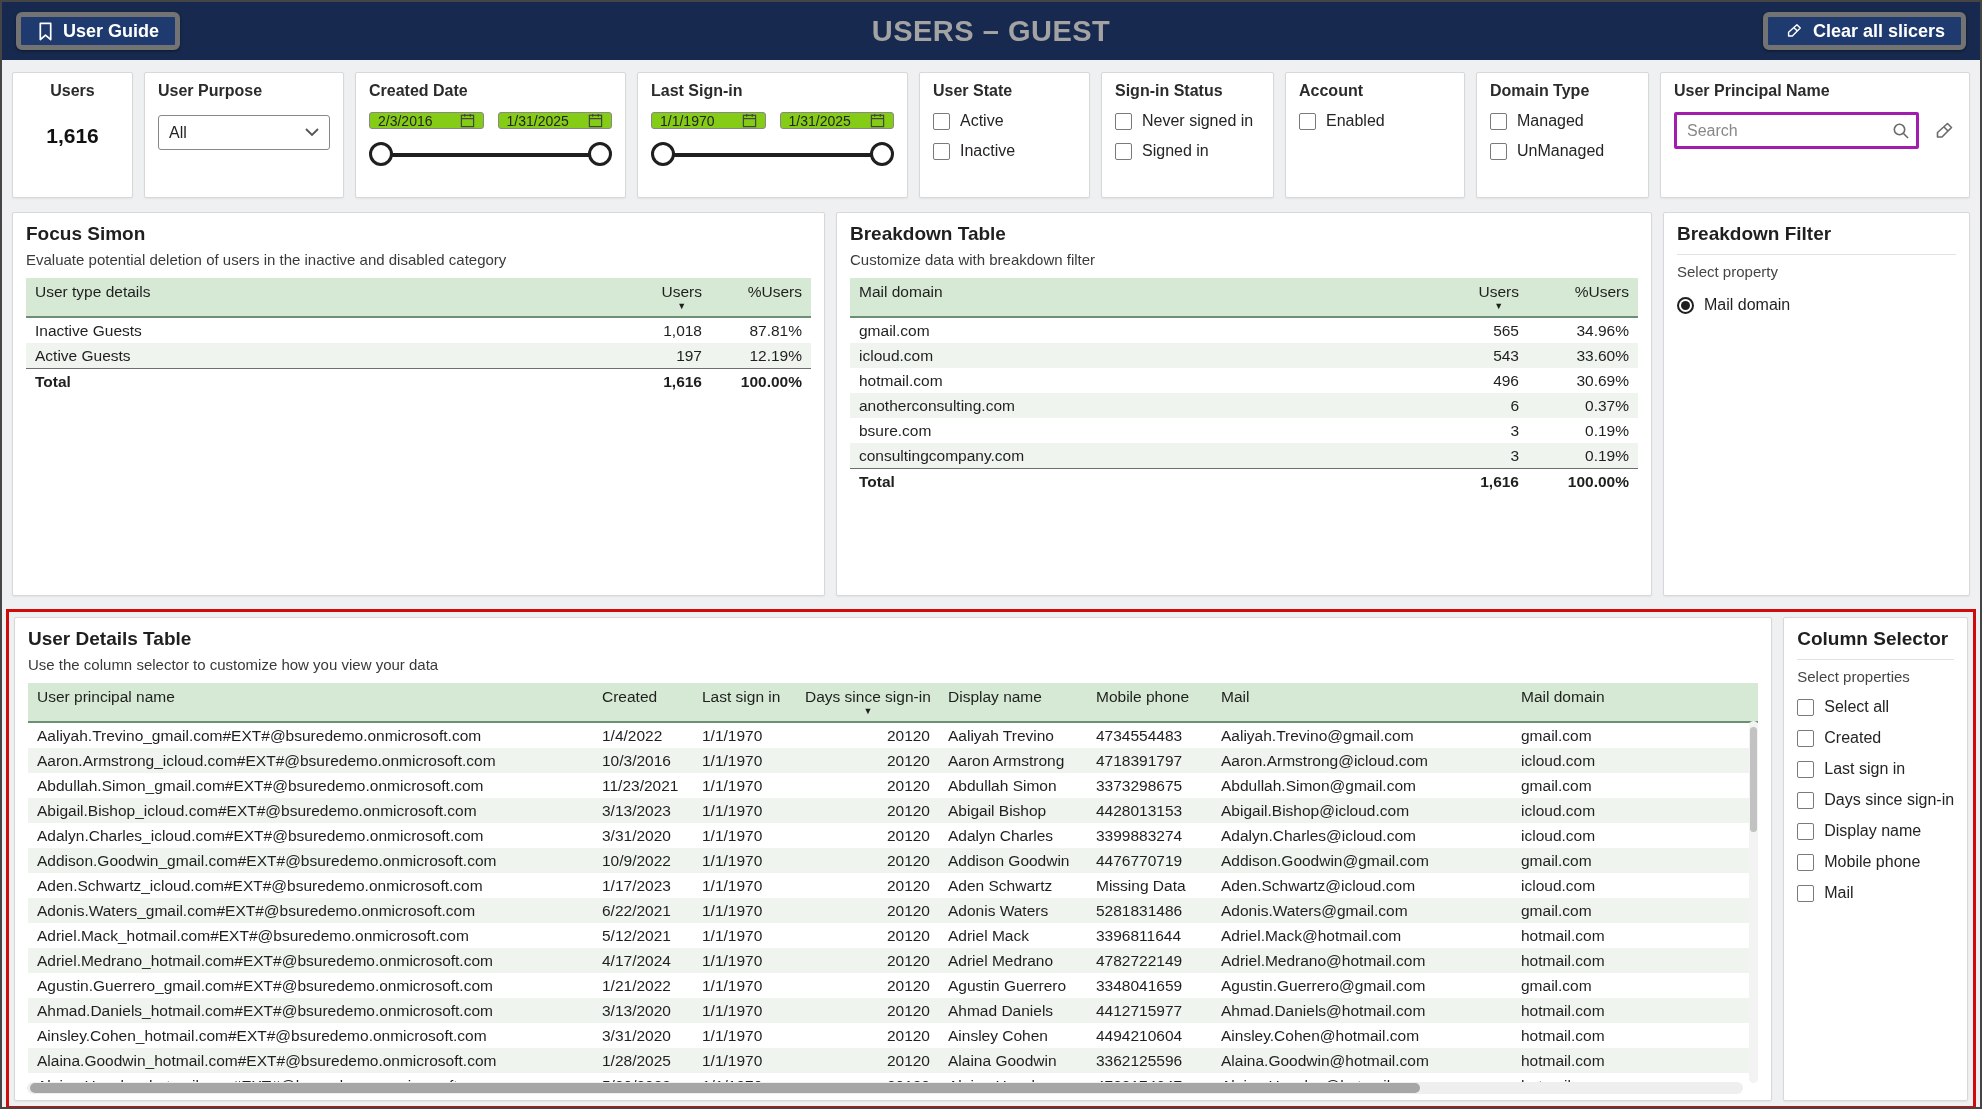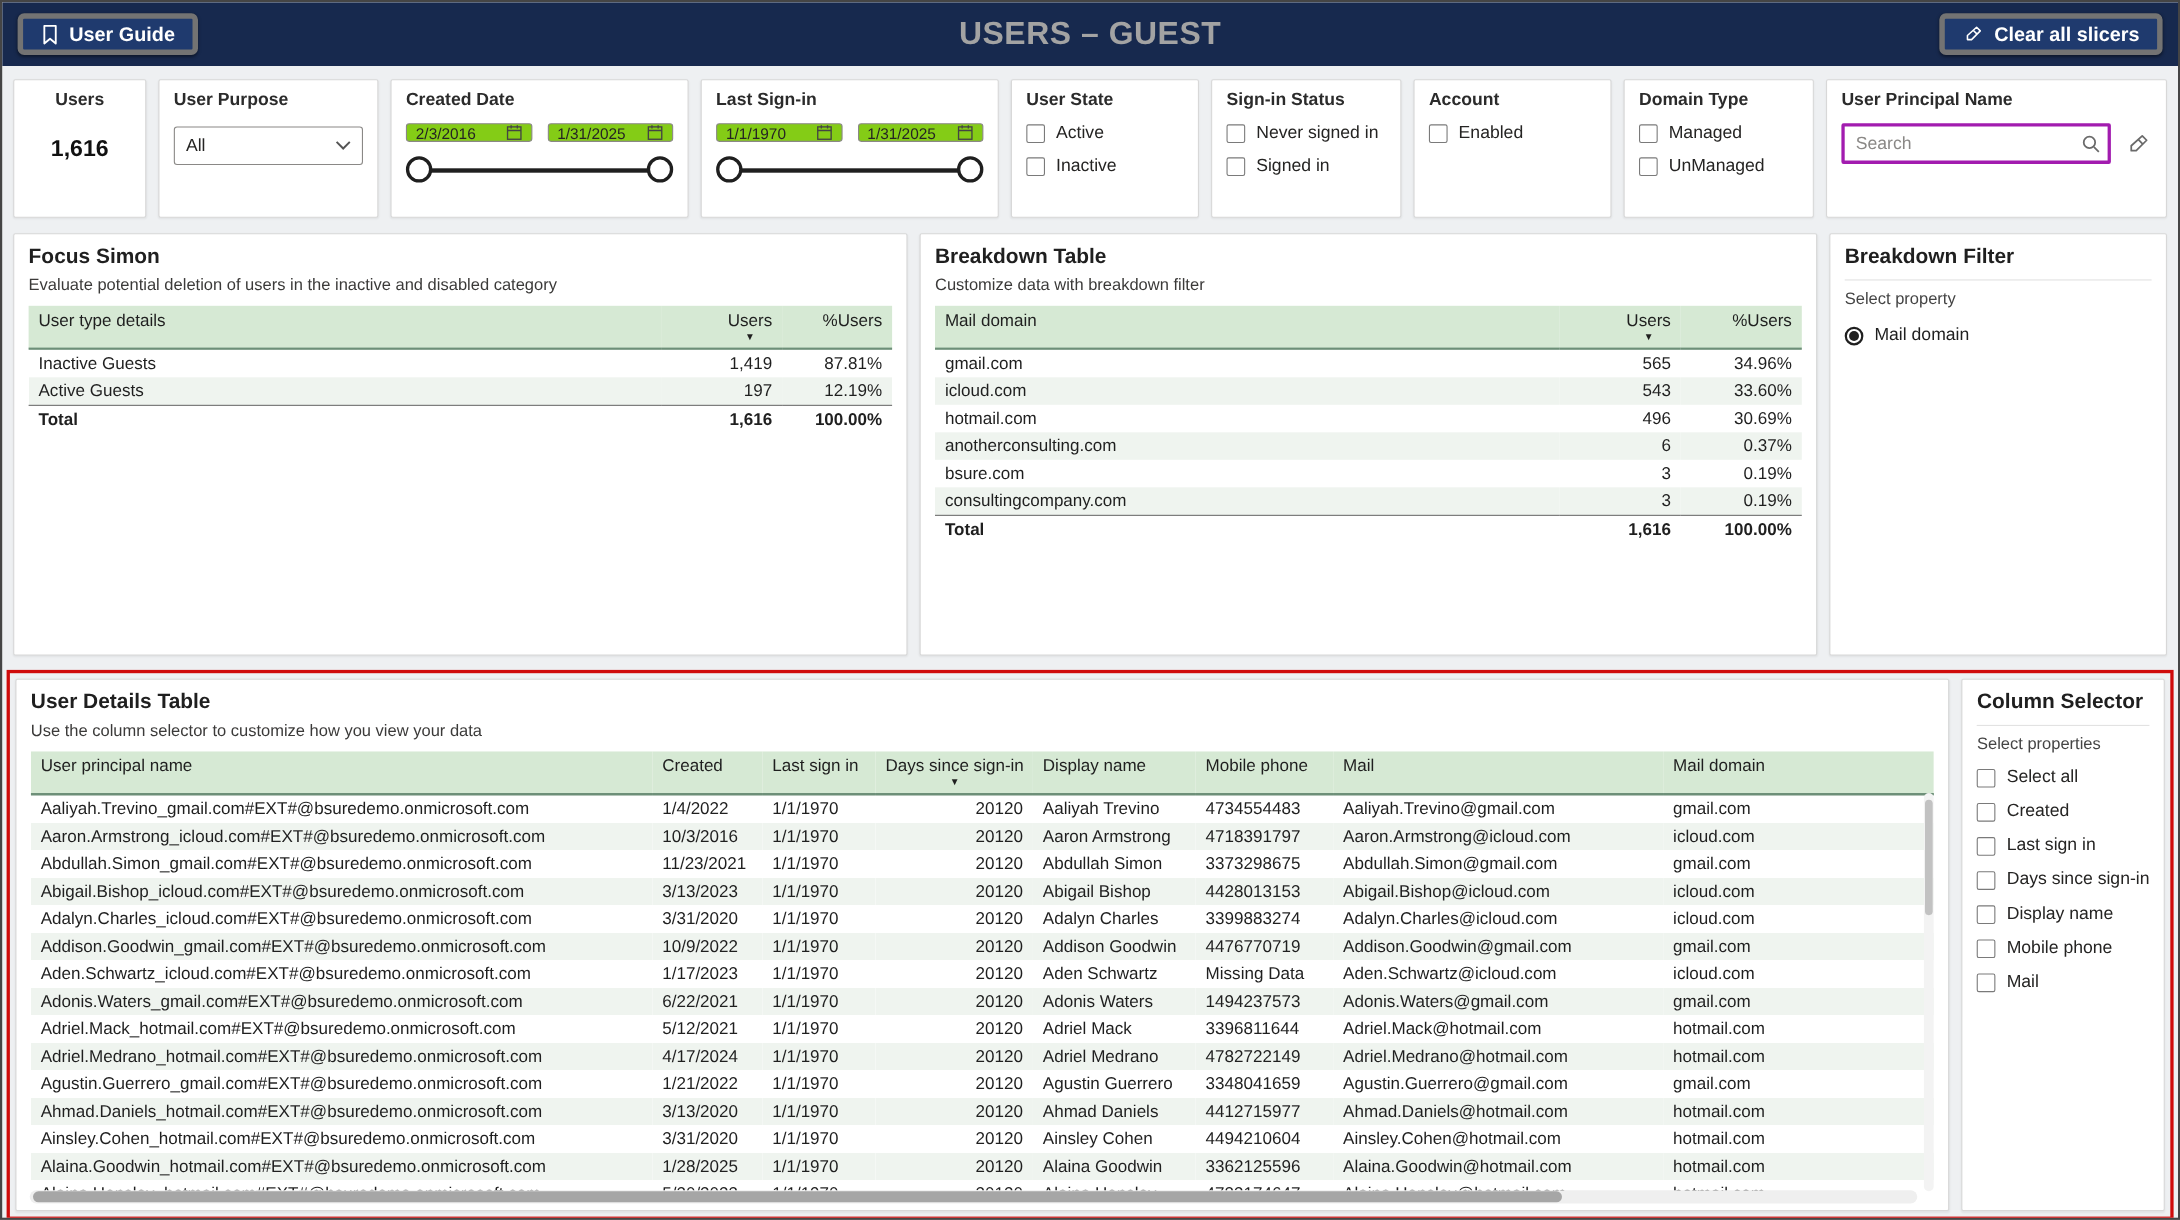--- a/index.html
+++ b/index.html
@@ -254,21 +254,21 @@
           <th class="num"><span class="hwrap">
                 <span>Users</span>
                 <span class="sort">▼</span>
               </span></th>
           <th class="num"><span>%Users</span></th>
         </tr>
       </thead>
       <tbody>
           <tr>
             <td>Inactive Guests</td>
-            <td class="num">1,419</td>
+            <td class="num">1,018</td>
             <td class="num">87.81%</td>
           </tr>
           <tr>
             <td>Active Guests</td>
             <td class="num">197</td>
             <td class="num">12.19%</td>
           </tr>
         </tbody>
       <tfoot>
         <tr>
@@ -454,21 +454,21 @@
               <td>Missing Data</td>
               <td>Aden.Schwartz@icloud.com</td>
               <td>icloud.com</td>
             </tr>
             <tr>
               <td>Adonis.Waters_gmail.com#EXT#@bsuredemo.onmicrosoft.com</td>
               <td>6/22/2021</td>
               <td>1/1/1970</td>
               <td class="num">20120</td>
               <td>Adonis Waters</td>
-              <td>1494237573</td>
+              <td>5281831486</td>
               <td>Adonis.Waters@gmail.com</td>
               <td>gmail.com</td>
             </tr>
             <tr>
               <td>Adriel.Mack_hotmail.com#EXT#@bsuredemo.onmicrosoft.com</td>
               <td>5/12/2021</td>
               <td>1/1/1970</td>
               <td class="num">20120</td>
               <td>Adriel Mack</td>
               <td>3396811644</td>

